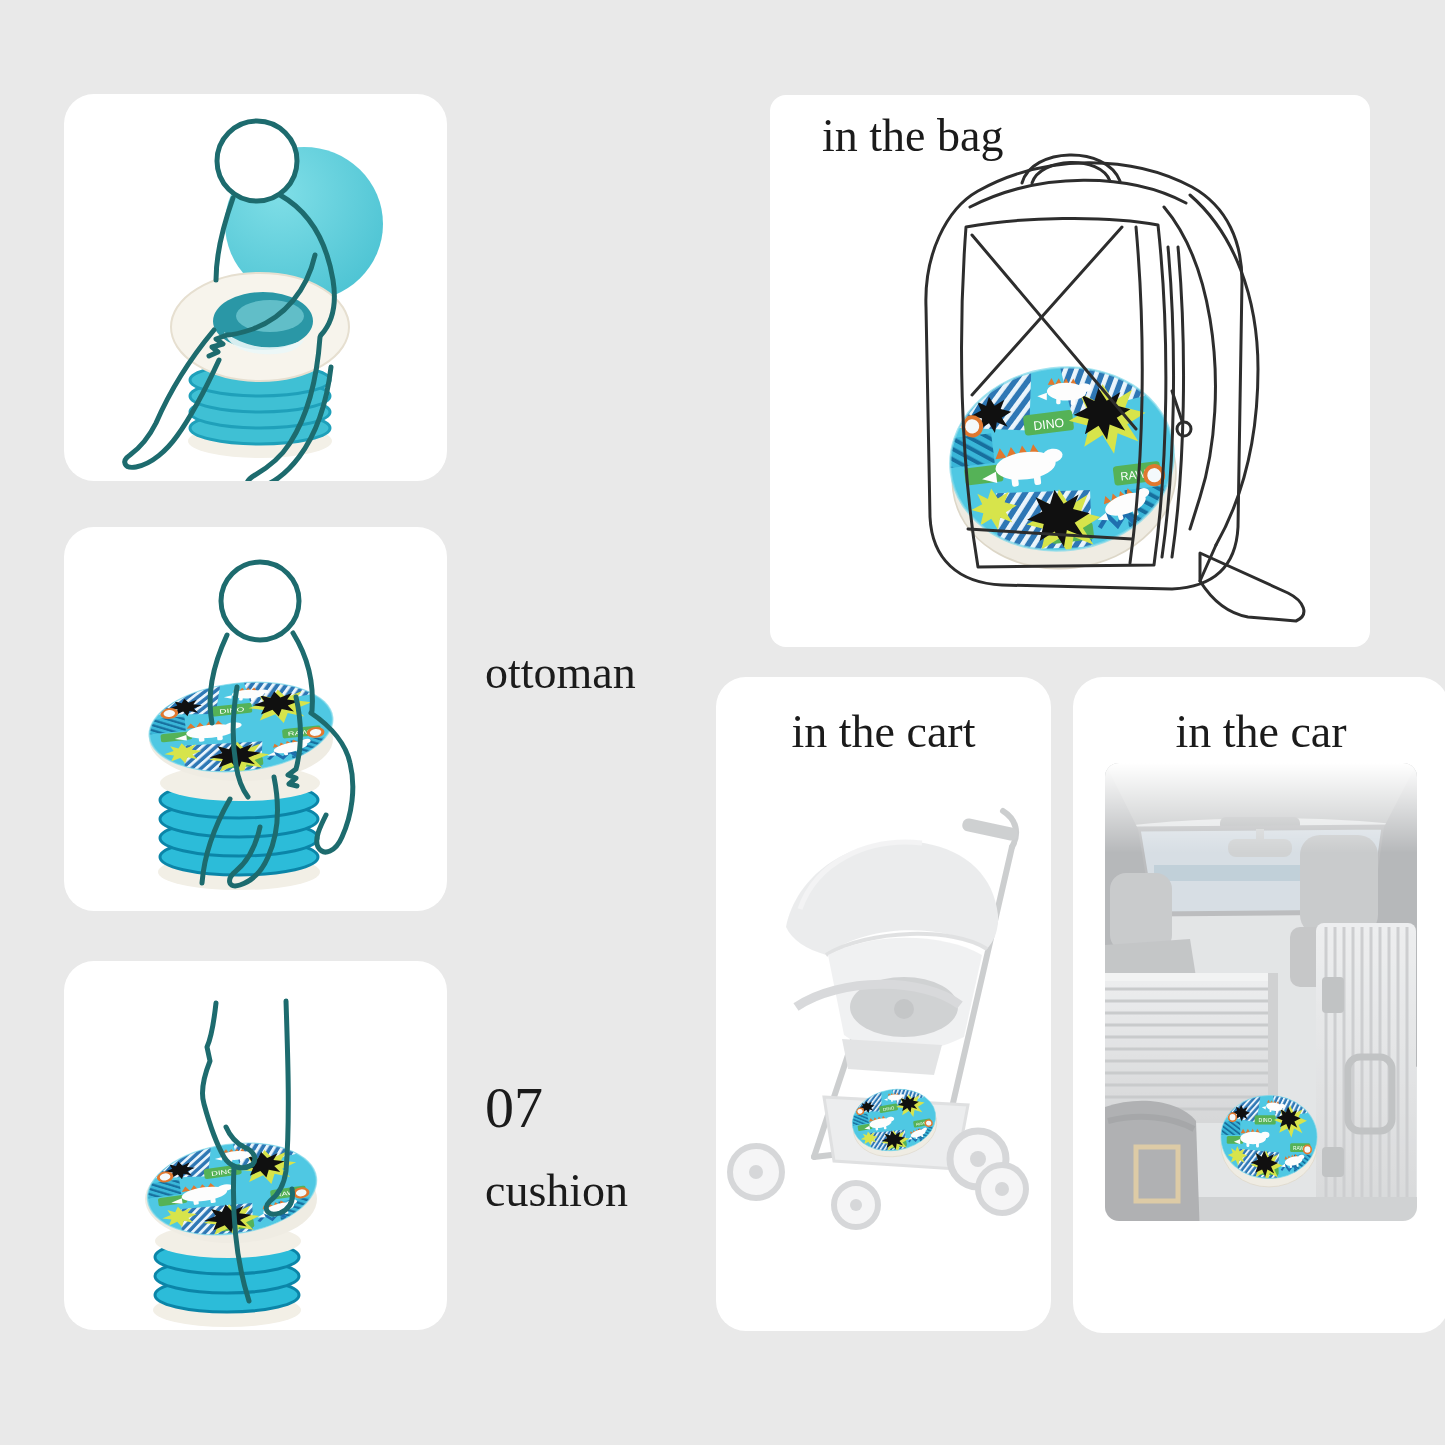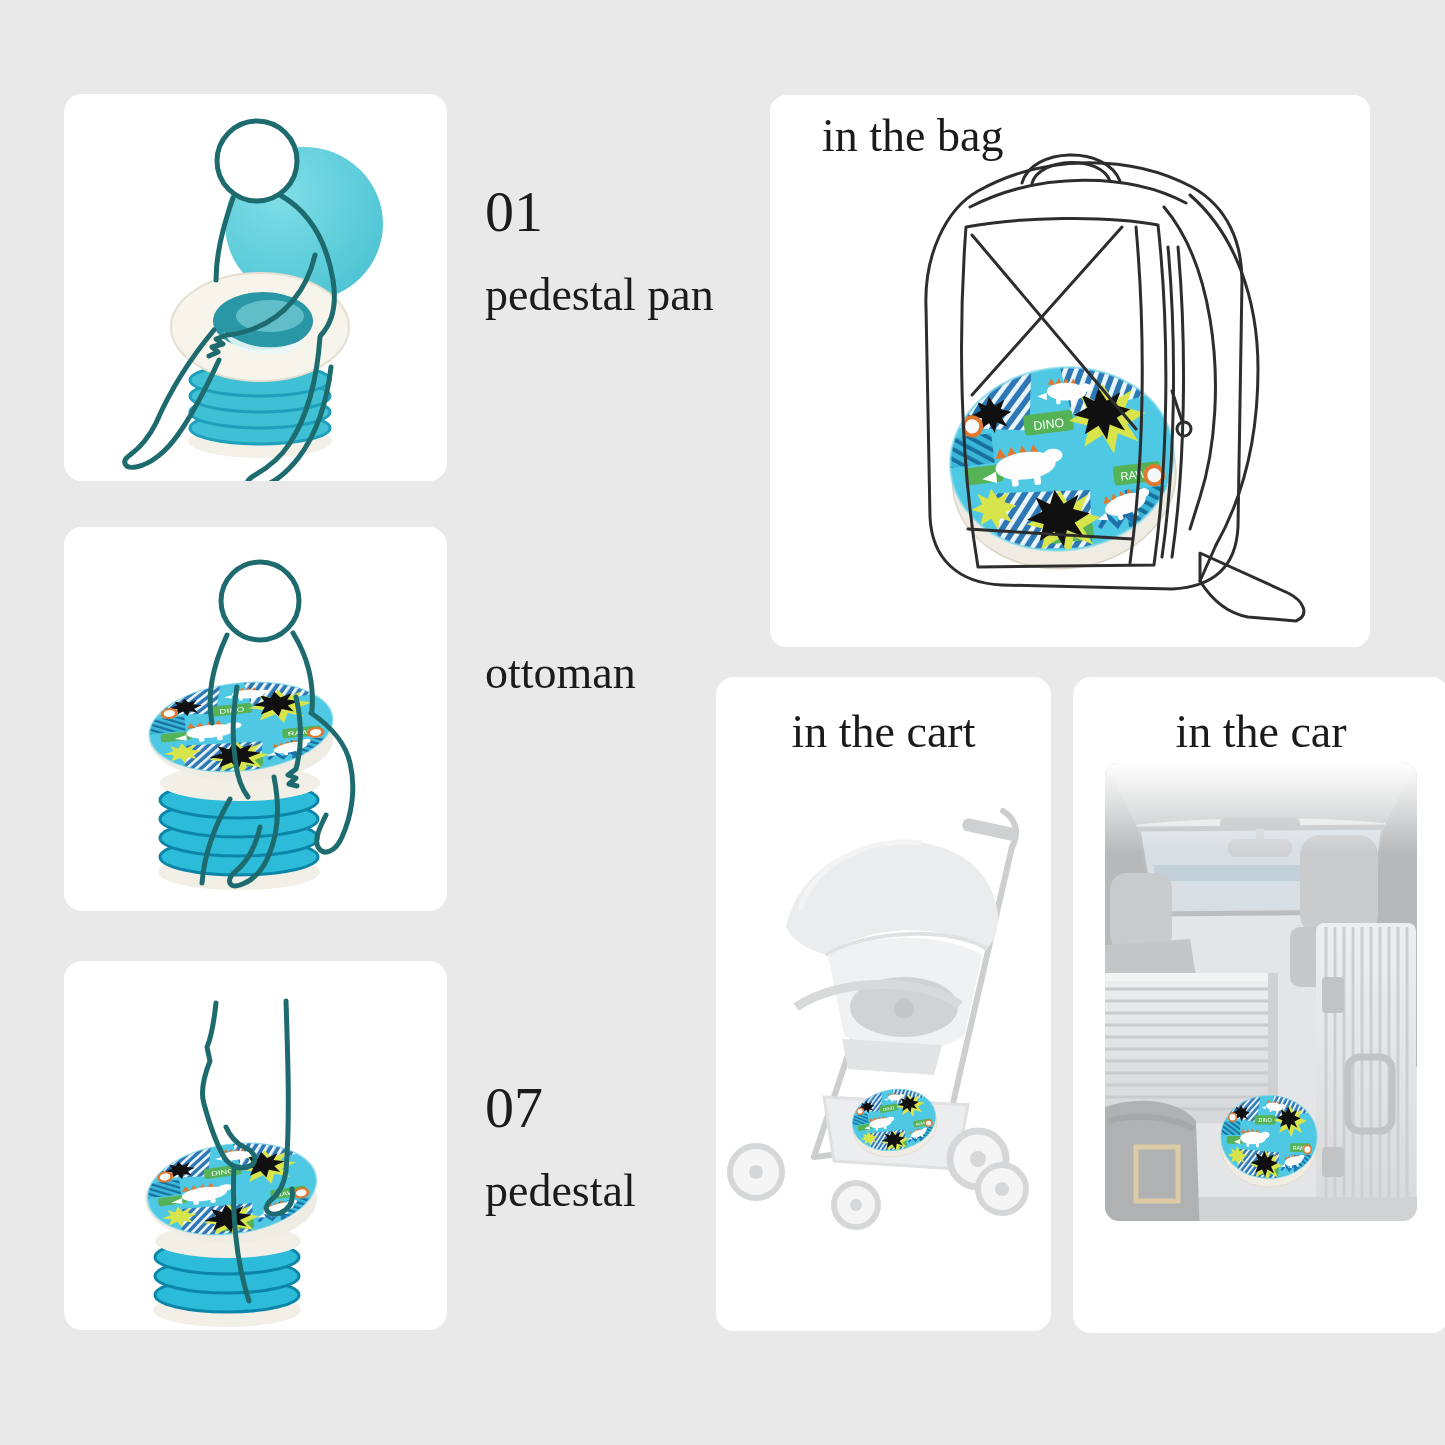--- a/index.html
+++ b/index.html
@@ -1,20 +1,20 @@
 <!DOCTYPE html>
 <html><head>
 <meta charset="utf-8">
 <style>
   html,body{margin:0;padding:0;background:#e9e9e9;}
   .canvas{
     position:relative;width:1445px;height:1445px;background:#e9e9e9;
     font-family:"Liberation Serif", serif;color:#1b1b1b;overflow:hidden;
   }
-  .card{position:absolute;background:#ffffff;border-radius:18px;overflow:hidden;}
+  .card{position:absolute;background:#ffffff;border-radius:30px;overflow:hidden;}
   .card > svg{position:absolute;left:0;top:0;width:100%;height:100%;display:block;}
   .caption{position:absolute;}
   .caption .num{font-size:58px;line-height:1.1;}
   .caption .label{font-size:46px;line-height:1.1;margin-top:26px;}
   .loc-title{position:absolute;z-index:2;font-size:46px;line-height:1.1;}
   .loc-title.center{left:0;width:100%;text-align:center;}
   .defs-holder{position:absolute;width:0;height:0;overflow:hidden;}
 </style>
 </head>
 <body>
@@ -123,24 +123,20 @@
       <g fill="none" stroke="#1d6b6e" stroke-width="5" stroke-linecap="round" stroke-linejoin="round">
         <circle cx="193" cy="67" r="40" fill="#ffffff"></circle>
         <path d="M216,101 C248,119 263,150 269,186 C273,211 268,229 257,241"></path>
         <path d="M169,104 C158,135 152,161 152,186"></path>
         <path d="M251,161 C243,196 221,223 189,235 C177,239 170,241 163,241 l-11,4 7,5 -11,3 6,5 -9,4"></path>
         <path d="M150,236 C125,266 105,299 92,329 C85,343 77,353 66,361 C57,367 60,375 72,373 C88,370 103,356 113,342 C129,320 143,292 155,266"></path>
         <path d="M256,243 C253,286 244,321 226,349 C217,363 205,373 191,381 C181,387 179,395 191,394 C207,392 223,379 235,363 C253,339 263,307 267,273"></path>
       </g>
     </svg>
   </div>
-  <div class="caption" style="left:485px;top:180px;">
-    <div class="num">01</div>
-    <div class="label">pedestal pan</div>
-  </div>
 
   <div class="card" style="left:64px;top:527px;width:383px;height:384px;">
     <svg viewBox="0 0 383 384">
       <ellipse cx="175" cy="345" rx="81" ry="18" fill="#f2efe6"></ellipse>
       <g>
         <ellipse cx="175" cy="330" rx="79" ry="18" fill="#2cbcd9" stroke="#0b85a8" stroke-width="3"></ellipse>
         <ellipse cx="175" cy="311" rx="79" ry="18" fill="#2cbcd9" stroke="#0b85a8" stroke-width="3"></ellipse>
         <ellipse cx="175" cy="292" rx="79" ry="18" fill="#2cbcd9" stroke="#0b85a8" stroke-width="3"></ellipse>
         <ellipse cx="175" cy="273" rx="79" ry="18" fill="#2cbcd9" stroke="#0b85a8" stroke-width="3"></ellipse>
       </g>
@@ -176,21 +172,21 @@
       <use href="#dinoTop" transform="translate(168,228) rotate(-8) scale(0.85,0.56)"></use>
       <g fill="none" stroke="#1d6b6e" stroke-width="5" stroke-linecap="round" stroke-linejoin="round">
         <path d="M152,42 C150,60 148,75 143,86 L146,100 C140,115 136,130 140,143 C146,165 152,182 160,196 C166,206 178,210 188,204 C194,198 190,190 180,186 C172,182 166,175 162,166"></path>
         <path d="M222,40 C224,100 226,160 222,210 C220,224 214,234 206,240 C198,248 204,256 216,252 C226,248 230,240 228,228"></path>
         <path d="M170,205 C168,250 172,300 185,340"></path>
       </g>
     </svg>
   </div>
   <div class="caption" style="left:485px;top:1076px;">
     <div class="num">07</div>
-    <div class="label">pedestal</div>
+    <div class="label">cushion</div>
   </div>
 
   <div class="card" style="left:770px;top:95px;width:600px;height:552px;border-radius:16px;">
     <div class="loc-title" style="left:52px;top:16px;">in the bag</div>
     <svg viewBox="0 0 600 552">
       <g fill="#ffffff" stroke="none">
         <path d="M208,96 C276,58 362,60 422,92 C458,112 472,148 472,186 L468,432 C466,472 444,492 402,494 L232,490 C188,488 162,464 160,422 L156,212 C154,160 176,114 208,96 Z"></path>
         <path d="M418,100 C462,136 486,200 486,272 C486,342 470,402 444,448 L404,470 L428,400 C444,348 446,280 436,220 C428,172 412,136 392,112 Z"></path>
       </g>
       <use href="#pottyDisc" transform="translate(292,364) rotate(-7) scale(1.12,1.14)"></use>

